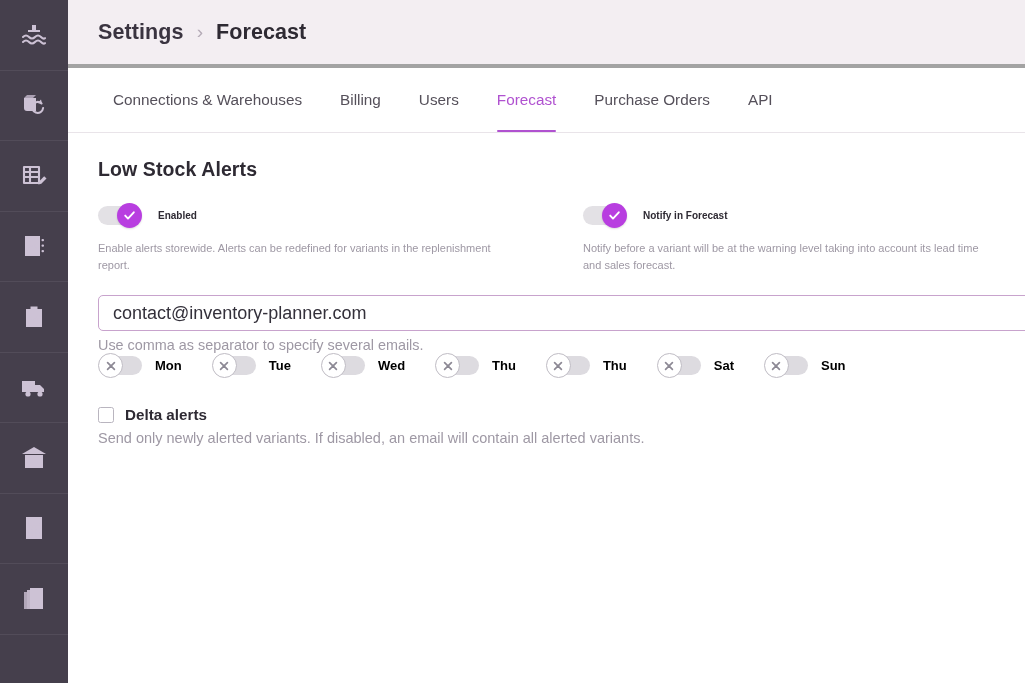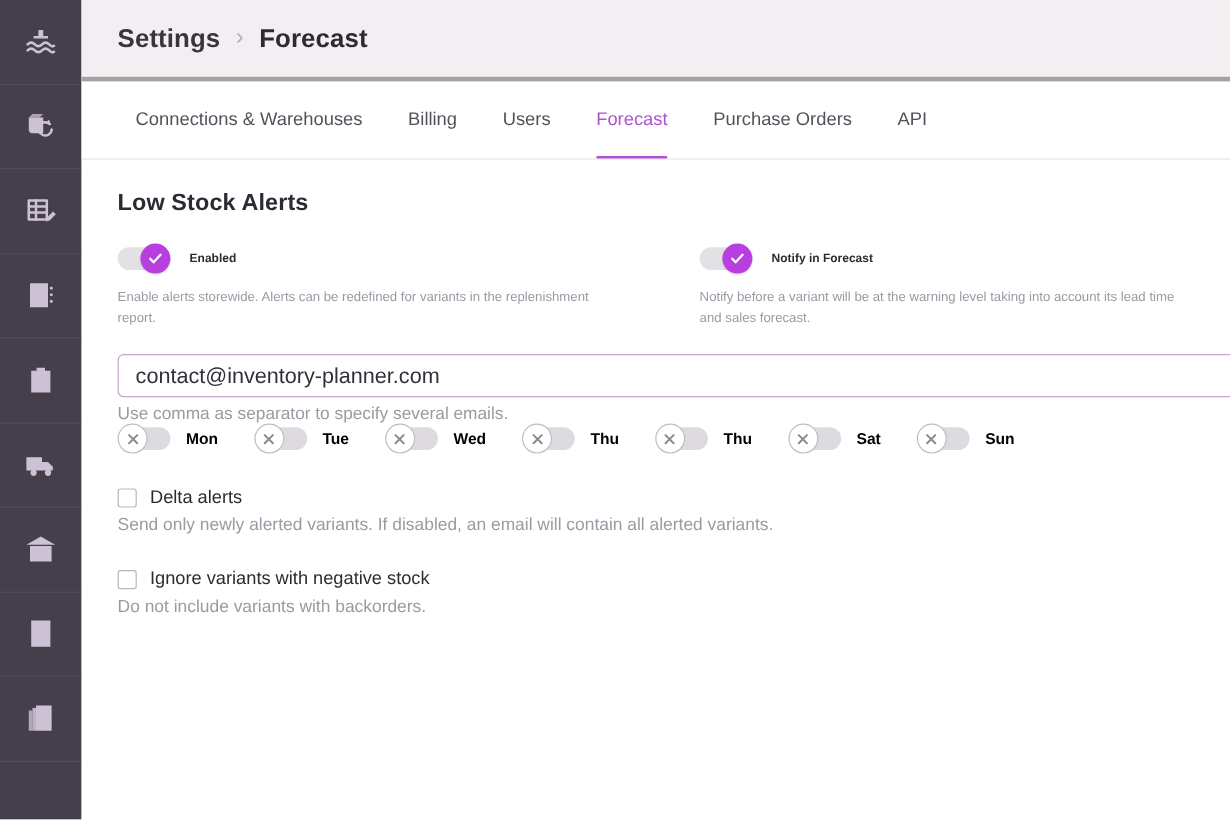--- a/index.html
+++ b/index.html
@@ -253,21 +253,21 @@
     width: 16px; height: 16px;
     border: 1.5px solid #b9b5bf;
     border-radius: 2.5px;
     background: #fff;
     cursor: pointer;
     flex-shrink: 0;
   }
   .check-label {
     font-size: 15.2px;
     color: #2e2a33;
-    font-weight: normal;
+    font-weight: bold;
     margin-left: 11px;
   }
   .check-desc {
     font-size: 14.5px;
     color: #9e98a4;
     margin-top: 7px;
   }
 </style>
 </head>
 <body>
@@ -546,23 +546,16 @@
       </div>
 
       <div class="check-block">
         <div class="check-row">
           <span class="cbox"></span>
           <span class="check-label">Delta alerts</span>
         </div>
         <div class="check-desc">Send only newly alerted variants. If disabled, an email will contain all alerted variants.</div>
       </div>
 
-      <div class="check-block">
-        <div class="check-row">
-          <span class="cbox"></span>
-          <span class="check-label">Ignore variants with negative stock</span>
-        </div>
-        <div class="check-desc">Do not include variants with backorders.</div>
-      </div>
 
     </div>
   </div>
 </div>
 
 </body></html>

